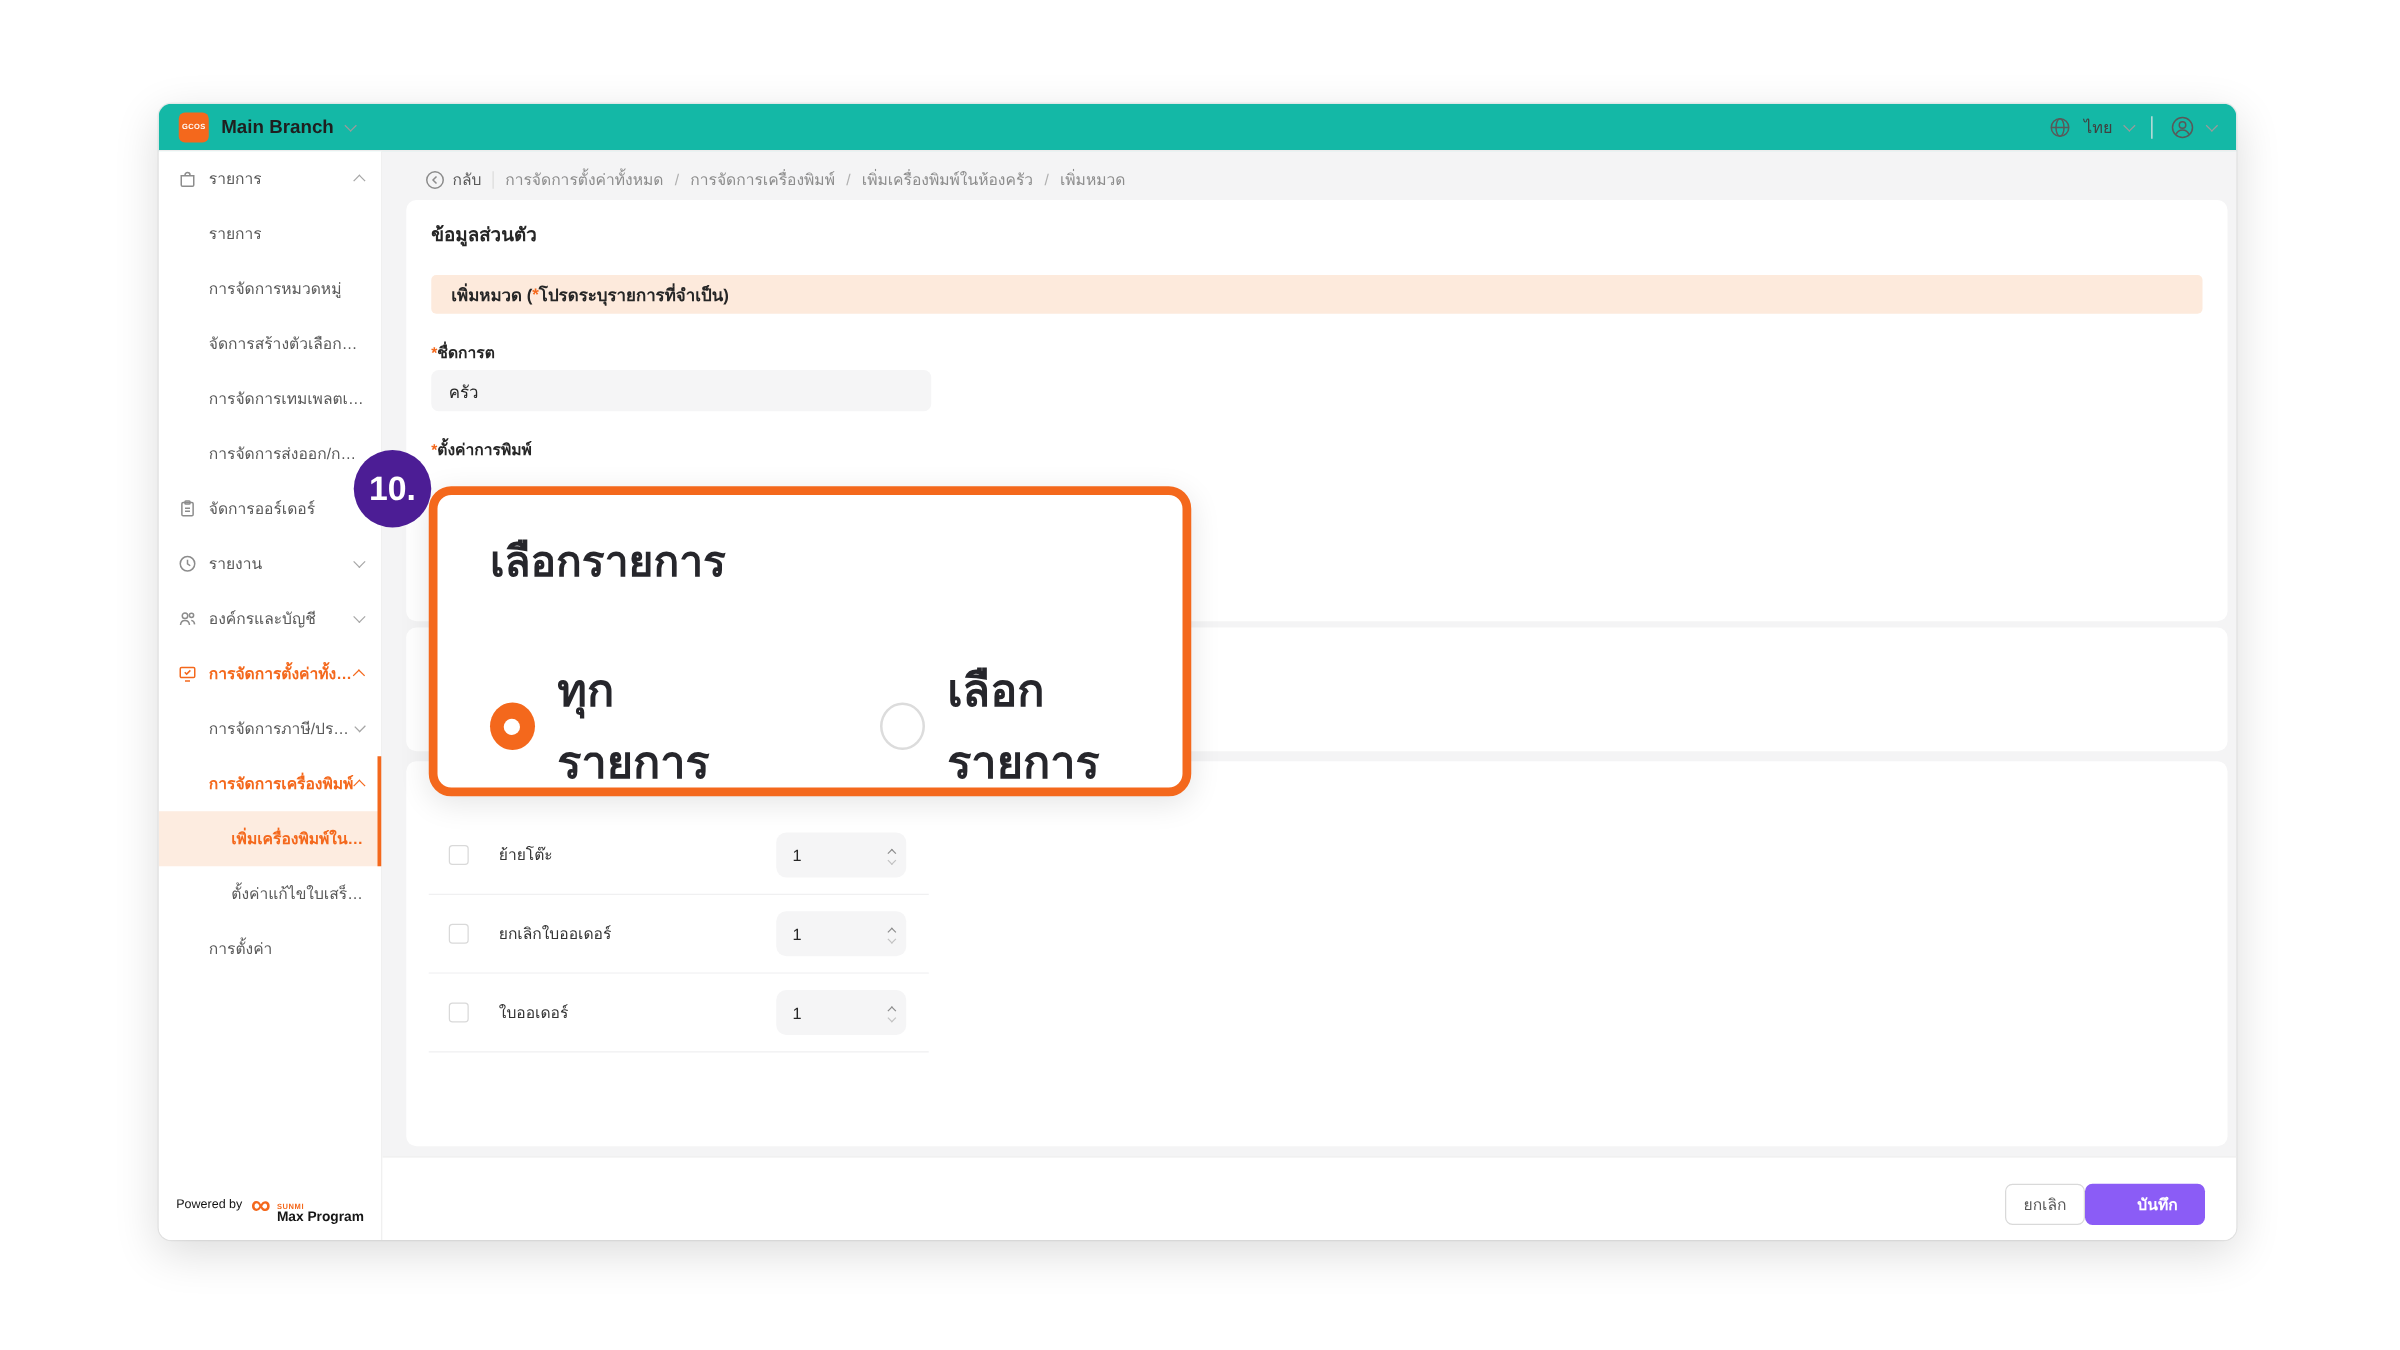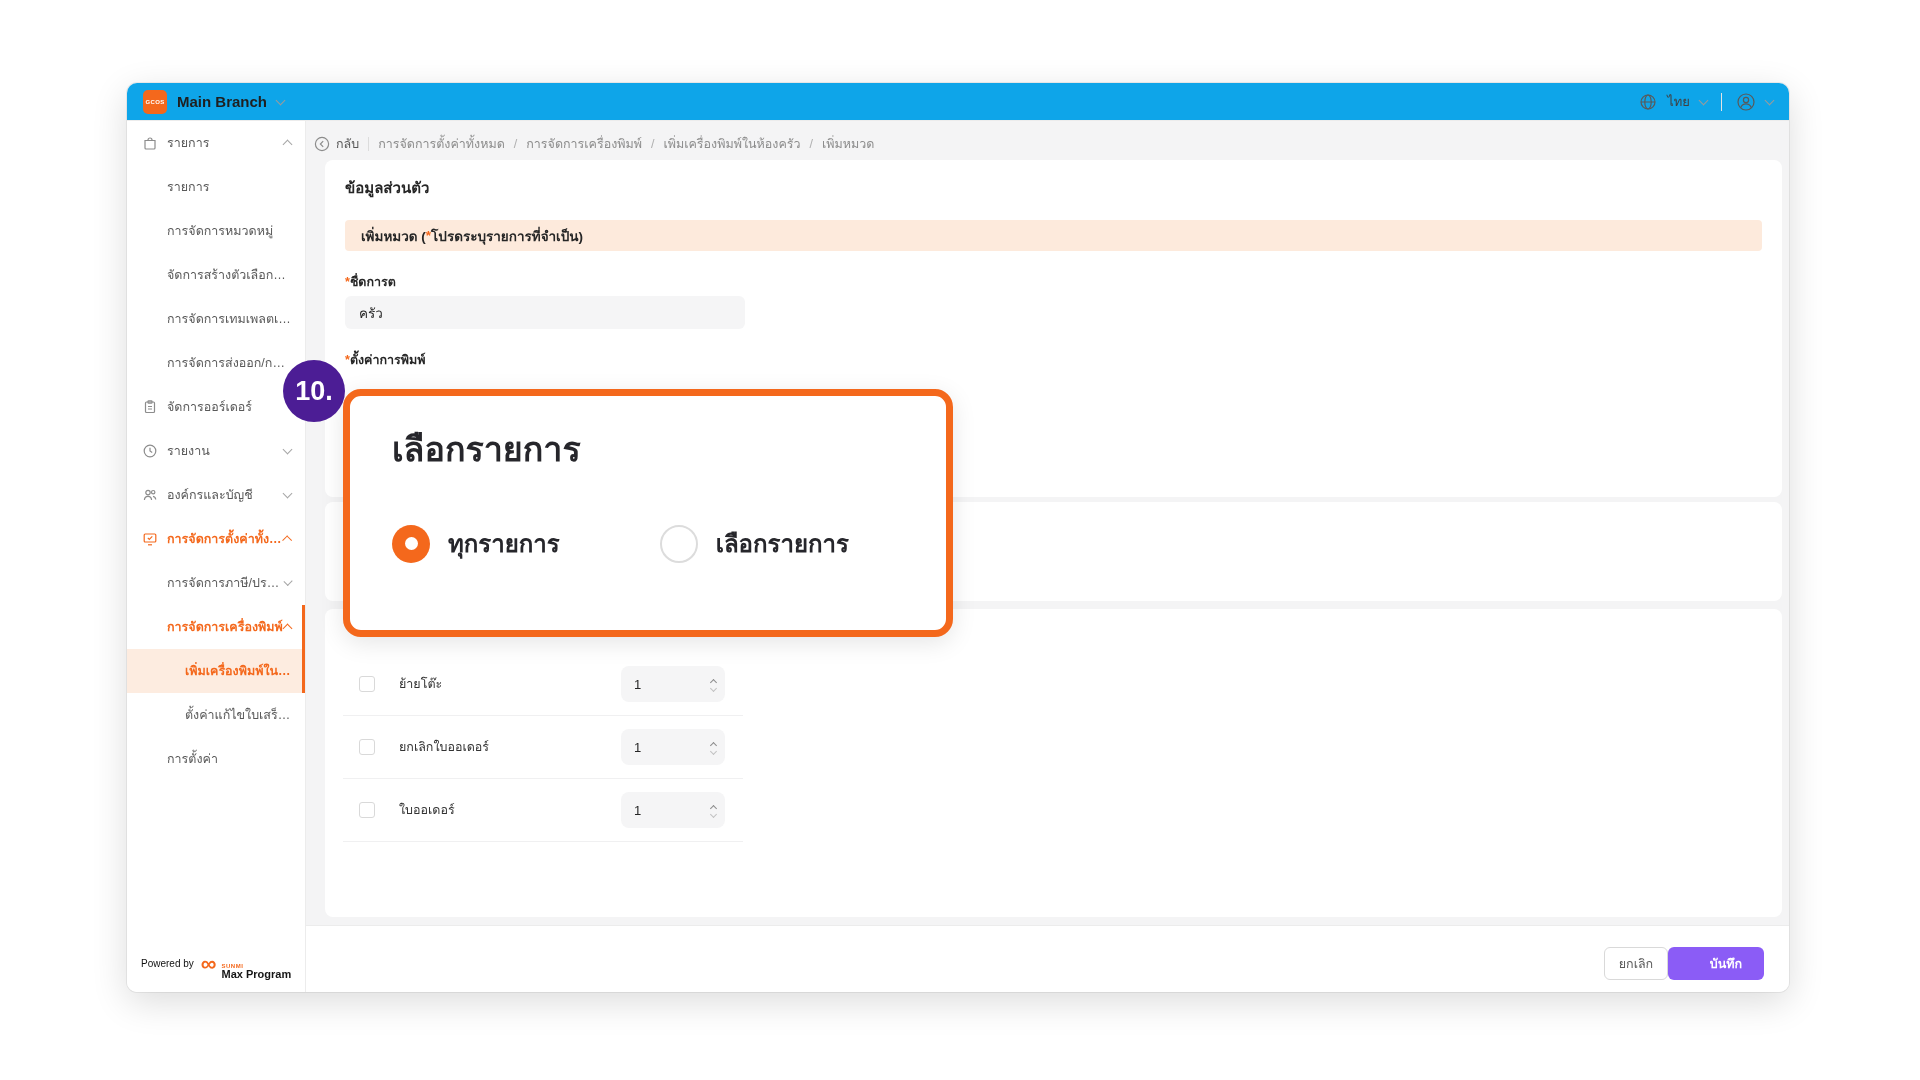--- a/index.html
+++ b/index.html
@@ -6,21 +6,21 @@
   html,body { width:1920px; height:1080px; background:#ffffff;
     font-family:"Liberation Sans","DejaVu Sans",sans-serif; }
   #canvas { position:relative; width:1920px; height:1080px; background:#fff; overflow:hidden; }
 
   
   .window { position:absolute; left:127px; top:83px; width:1662px; height:909px;
     background:#fff; border-radius:10px; box-shadow:0 10px 36px rgba(0,0,0,.14), 0 0 0 1px #f0f0f0;
     overflow:hidden; }
 
   
-  .topbar { position:absolute; left:0; top:0; right:0; height:38px; background:#0ea5e9;
+  .topbar { position:absolute; left:0; top:0; right:0; height:38px; background:#14b8a6;
     border-bottom:1px solid #ececec; display:flex; align-items:center; padding:0 16px; }
   .logo-sq { width:24px; height:24px; border-radius:5px; background:#f4681c; color:#fff;
     font-size:6px; font-weight:700; display:flex; align-items:center; justify-content:center; letter-spacing:.3px; }
   .branch-name { margin-left:10px; font-size:15px; font-weight:700; color:#1f1f1f; }
   .topbar-right { margin-left:auto; display:flex; align-items:center; gap:10px; color:#595959; }
   .tb-divider { width:1px; height:18px; background:#e3e3e3; margin:0 4px; }
   .lang-label { font-size:13px; color:#404040; }
 
   .chev { display:inline-block; width:7px; height:7px;
     border-right:1.6px solid currentColor; border-bottom:1.6px solid currentColor; }
@@ -48,21 +48,21 @@
   .powered { position:absolute; left:14px; bottom:12px; display:flex; align-items:center; }
   .powered .pfx { font-size:10px; font-weight:400; color:#111; }
   .powered .inf { font-size:22px; font-weight:800; color:#f4681c; line-height:14px; margin:0 5px 0 7px; }
   .powered .stack { display:flex; flex-direction:column; line-height:1;margin-top:16px; }
   .powered .small { font-size:6px; color:#f4681c; font-weight:700; letter-spacing:.5px; }
   .powered .brand { font-size:11px; font-weight:800; color:#161616; }
 
   
   .main { position:absolute; left:179px; top:38px; right:0; bottom:0; background:#f4f4f5; }
 
-  .breadcrumb { position:absolute; left:8px; top:11px; height:24px; display:flex;
+  .breadcrumb { position:absolute; left:34px; top:11px; height:24px; display:flex;
     align-items:center; gap:9px; font-size:12.5px; color:#8c8c8c; }
   .bc-back { display:flex; align-items:center; gap:6px; color:#595959; cursor:pointer; }
   .bc-sep-bar { width:1px; height:14px; background:#dcdcdc; }
   .bc-item { cursor:pointer; }
   .bc-slash { color:#b0b0b0; }
 
   .card { position:absolute; left:19px; width:1457px; background:#fff; border-radius:8px; }
   .card1 { top:39px;  height:337px; }
   .card2 { top:381px; height:99px;  }
   .card3 { top:488px; height:308px; }
@@ -102,21 +102,21 @@
     font-family:"Liberation Sans","DejaVu Sans",sans-serif; }
   .btn-cancel { right:121px; width:64px; background:#fff; border:1px solid #d9d9d9; color:#595959; }
   .btn-save   { right:25px;  width:96px; background:#8b5cf6; border:none; color:#fff; font-weight:700;padding-left:20px; }
 
   
   .callout { position:absolute; left:216px; top:306px; width:610px; height:248px; background:#fff;
     border:7px solid #f4681c; border-radius:18px; z-index:5; box-shadow:0 6px 24px rgba(0,0,0,.10); }
   .callout-title { position:absolute; left:42px; top:26px; font-size:34px; font-weight:700; color:#26262b; }
   .radio-row { position:absolute; left:42px; top:128px; display:flex; align-items:center; gap:34px; }
   .radio-opt { display:flex; align-items:center; gap:18px; cursor:pointer; }
-  .radio-opt .olabel { font-size:24px; font-weight:700; color:#26262b; }
+  .radio-opt .olabel { font-size:36px; font-weight:700; color:#26262b; }
   .radio-on { width:38px; height:38px; border-radius:50%; background:#f4681c; position:relative; }
   .radio-on::after { content:""; position:absolute; left:50%; top:50%; width:13px; height:13px;
     margin:-6.5px 0 0 -6.5px; border-radius:50%; background:#fff; }
   .radio-off { width:38px; height:38px; border-radius:50%; background:#fff; border:2px solid #dcdcdc; }
   .radio-opt2 { margin-left:66px; }
   .step-badge { position:absolute; left:156px; top:277px; width:62px; height:62px; border-radius:50%;
     background:#4c1d95; color:#fff; font-size:27px; font-weight:800; display:flex; align-items:center;
     justify-content:center; z-index:6; }
 
   svg { display:block; }

